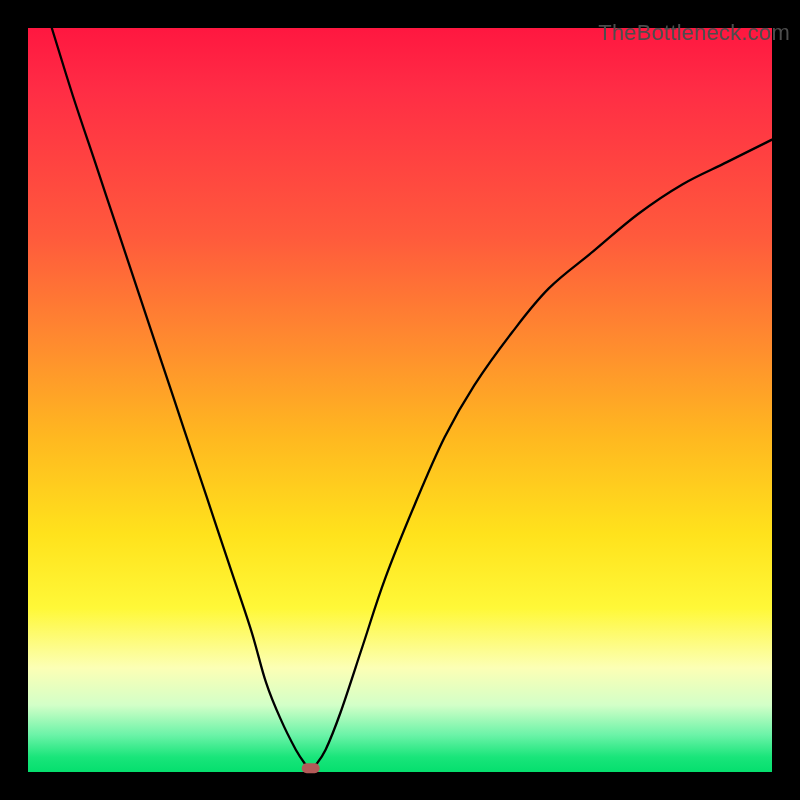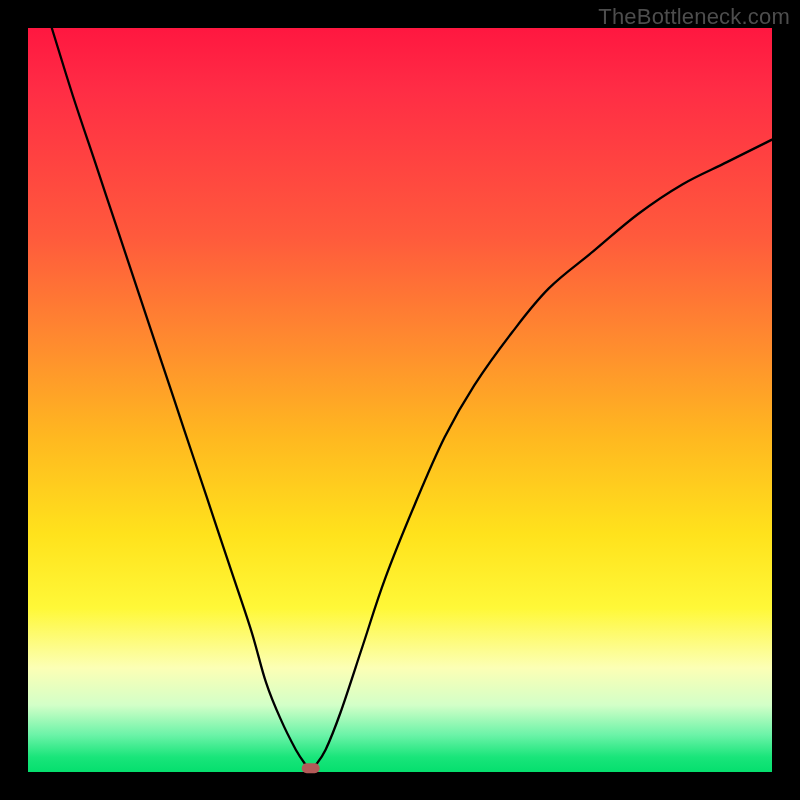--- a/index.html
+++ b/index.html
@@ -35,21 +35,21 @@
       #fff838 78%,
       #fcffb5 86%,
       #d3ffc8 91%,
       #6cf3a8 95%,
       #19e57a 98%,
       #05df6e 100%
     );
   }
   .watermark {
     position: absolute;
-    top: 4px;
+    top: 20px;
     right: 10px;
     color: #4d4d4d;
     font-size: 22px;
     font-weight: 500;
     letter-spacing: 0.2px;
     user-select: none;
   }
   svg.curve {
     position: absolute;
     left: 0;

